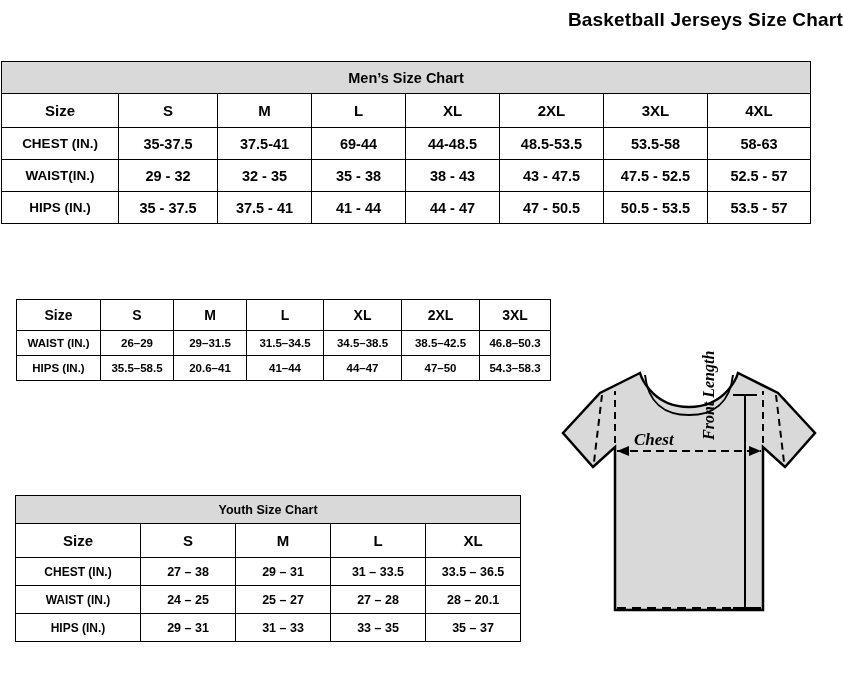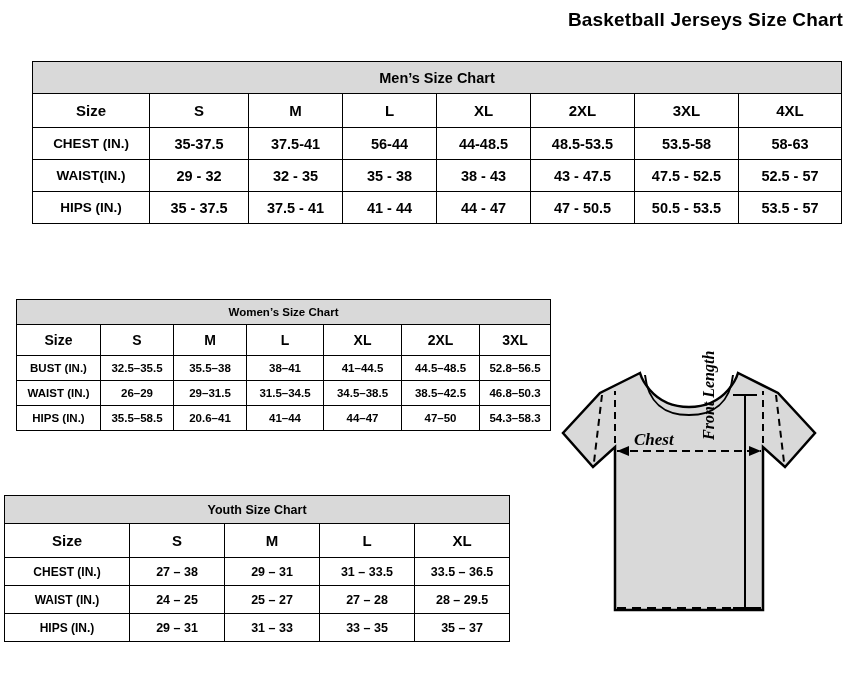--- a/index.html
+++ b/index.html
@@ -38,44 +38,43 @@
     font-weight: bold;
   }
   .banner-cell {
     background: #d9d9d9 !important;
     font-size: 17px;
     font-weight: bold;
     height: 34px;
   }
   
   #mens-chart {
-    left: 16px;
+    left: 1px;
     top: 61px;
     width: 809px;
-    padding-left: 16px;
   }
   #mens-chart table { width: 809px; }
   #mens-chart td { height: 29px; font-size: 14.5px; }
   #mens-chart .row-header { font-size: 13.5px; }
   #mens-chart .hdr-row td { font-size: 15px; height: 31px; }
 
   
   #womens-chart {
     left: 16px;
     top: 299px;
     width: 534px;
   }
   #womens-chart table { width: 534px; }
   #womens-chart .hdr-row td { font-size: 14px; height: 28px; }
   #womens-chart td { height: 22px; font-size: 11.5px; }
   #womens-chart .row-header { font-size: 11.5px; }
 
   
   #youth-chart {
-    left: 4px;
+    left: 15px;
     top: 495px;
     width: 505px;
   }
   #youth-chart table { width: 505px; }
   #youth-chart .hdr-row td { font-size: 15px; height: 31px; }
   #youth-chart td { height: 25px; font-size: 12.5px; }
   #youth-chart .row-header { font-size: 12px; }
 
   
   #shirt-diagram {
@@ -138,21 +137,21 @@
         <td>L</td>
         <td>XL</td>
         <td>2XL</td>
         <td>3XL</td>
         <td>4XL</td>
       </tr>
       <tr>
         <td class="row-header">CHEST (IN.)</td>
         <td>35-37.5</td>
         <td>37.5-41</td>
-        <td>56-44</td>
+        <td>69-44</td>
         <td>44-48.5</td>
         <td>48.5-53.5</td>
         <td>53.5-58</td>
         <td>58-63</td>
       </tr>
       <tr>
         <td class="row-header">WAIST(IN.)</td>
         <td>29 - 32</td>
         <td>32 - 35</td>
         <td>35 - 38</td>
@@ -180,42 +179,30 @@
     <colgroup>
       <col style="width:84px">
         <col style="width:73px">
         <col style="width:73px">
         <col style="width:77px">
       <col style="width:78px">
         <col style="width:78px">
         <col style="width:71px">
     </colgroup>
     <tbody>
-      <tr>
-        <td class="banner-cell" colspan="7">Women’s Size Chart</td>
-      </tr>
       <tr class="hdr-row">
         <td>Size</td>
         <td>S</td>
         <td>M</td>
         <td>L</td>
         <td>XL</td>
         <td>2XL</td>
         <td>3XL</td>
       </tr>
       <tr>
-        <td class="row-header">BUST  (IN.)</td>
-        <td>32.5–35.5</td>
-        <td>35.5–38</td>
-        <td>38–41</td>
-        <td>41–44.5</td>
-        <td>44.5–48.5</td>
-        <td>52.8–56.5</td>
-      </tr>
-      <tr>
         <td class="row-header">WAIST  (IN.)</td>
         <td>26–29</td>
         <td>29–31.5</td>
         <td>31.5–34.5</td>
         <td>34.5–38.5</td>
         <td>38.5–42.5</td>
         <td>46.8–50.3</td>
       </tr>
       <tr>
         <td class="row-header">HIPS  (IN.)</td>
@@ -255,21 +242,21 @@
         <td>27 – 38</td>
         <td>29 – 31</td>
         <td>31 – 33.5</td>
         <td>33.5 – 36.5</td>
       </tr>
       <tr>
         <td class="row-header">WAIST  (IN.)</td>
         <td>24 – 25</td>
         <td>25 – 27</td>
         <td>27 – 28</td>
-        <td>28 – 29.5</td>
+        <td>28 – 20.1</td>
       </tr>
       <tr>
         <td class="row-header">HIPS  (IN.)</td>
         <td>29 – 31</td>
         <td>31 – 33</td>
         <td>33 – 35</td>
         <td>35 – 37</td>
       </tr>
     </tbody>
   </table>

